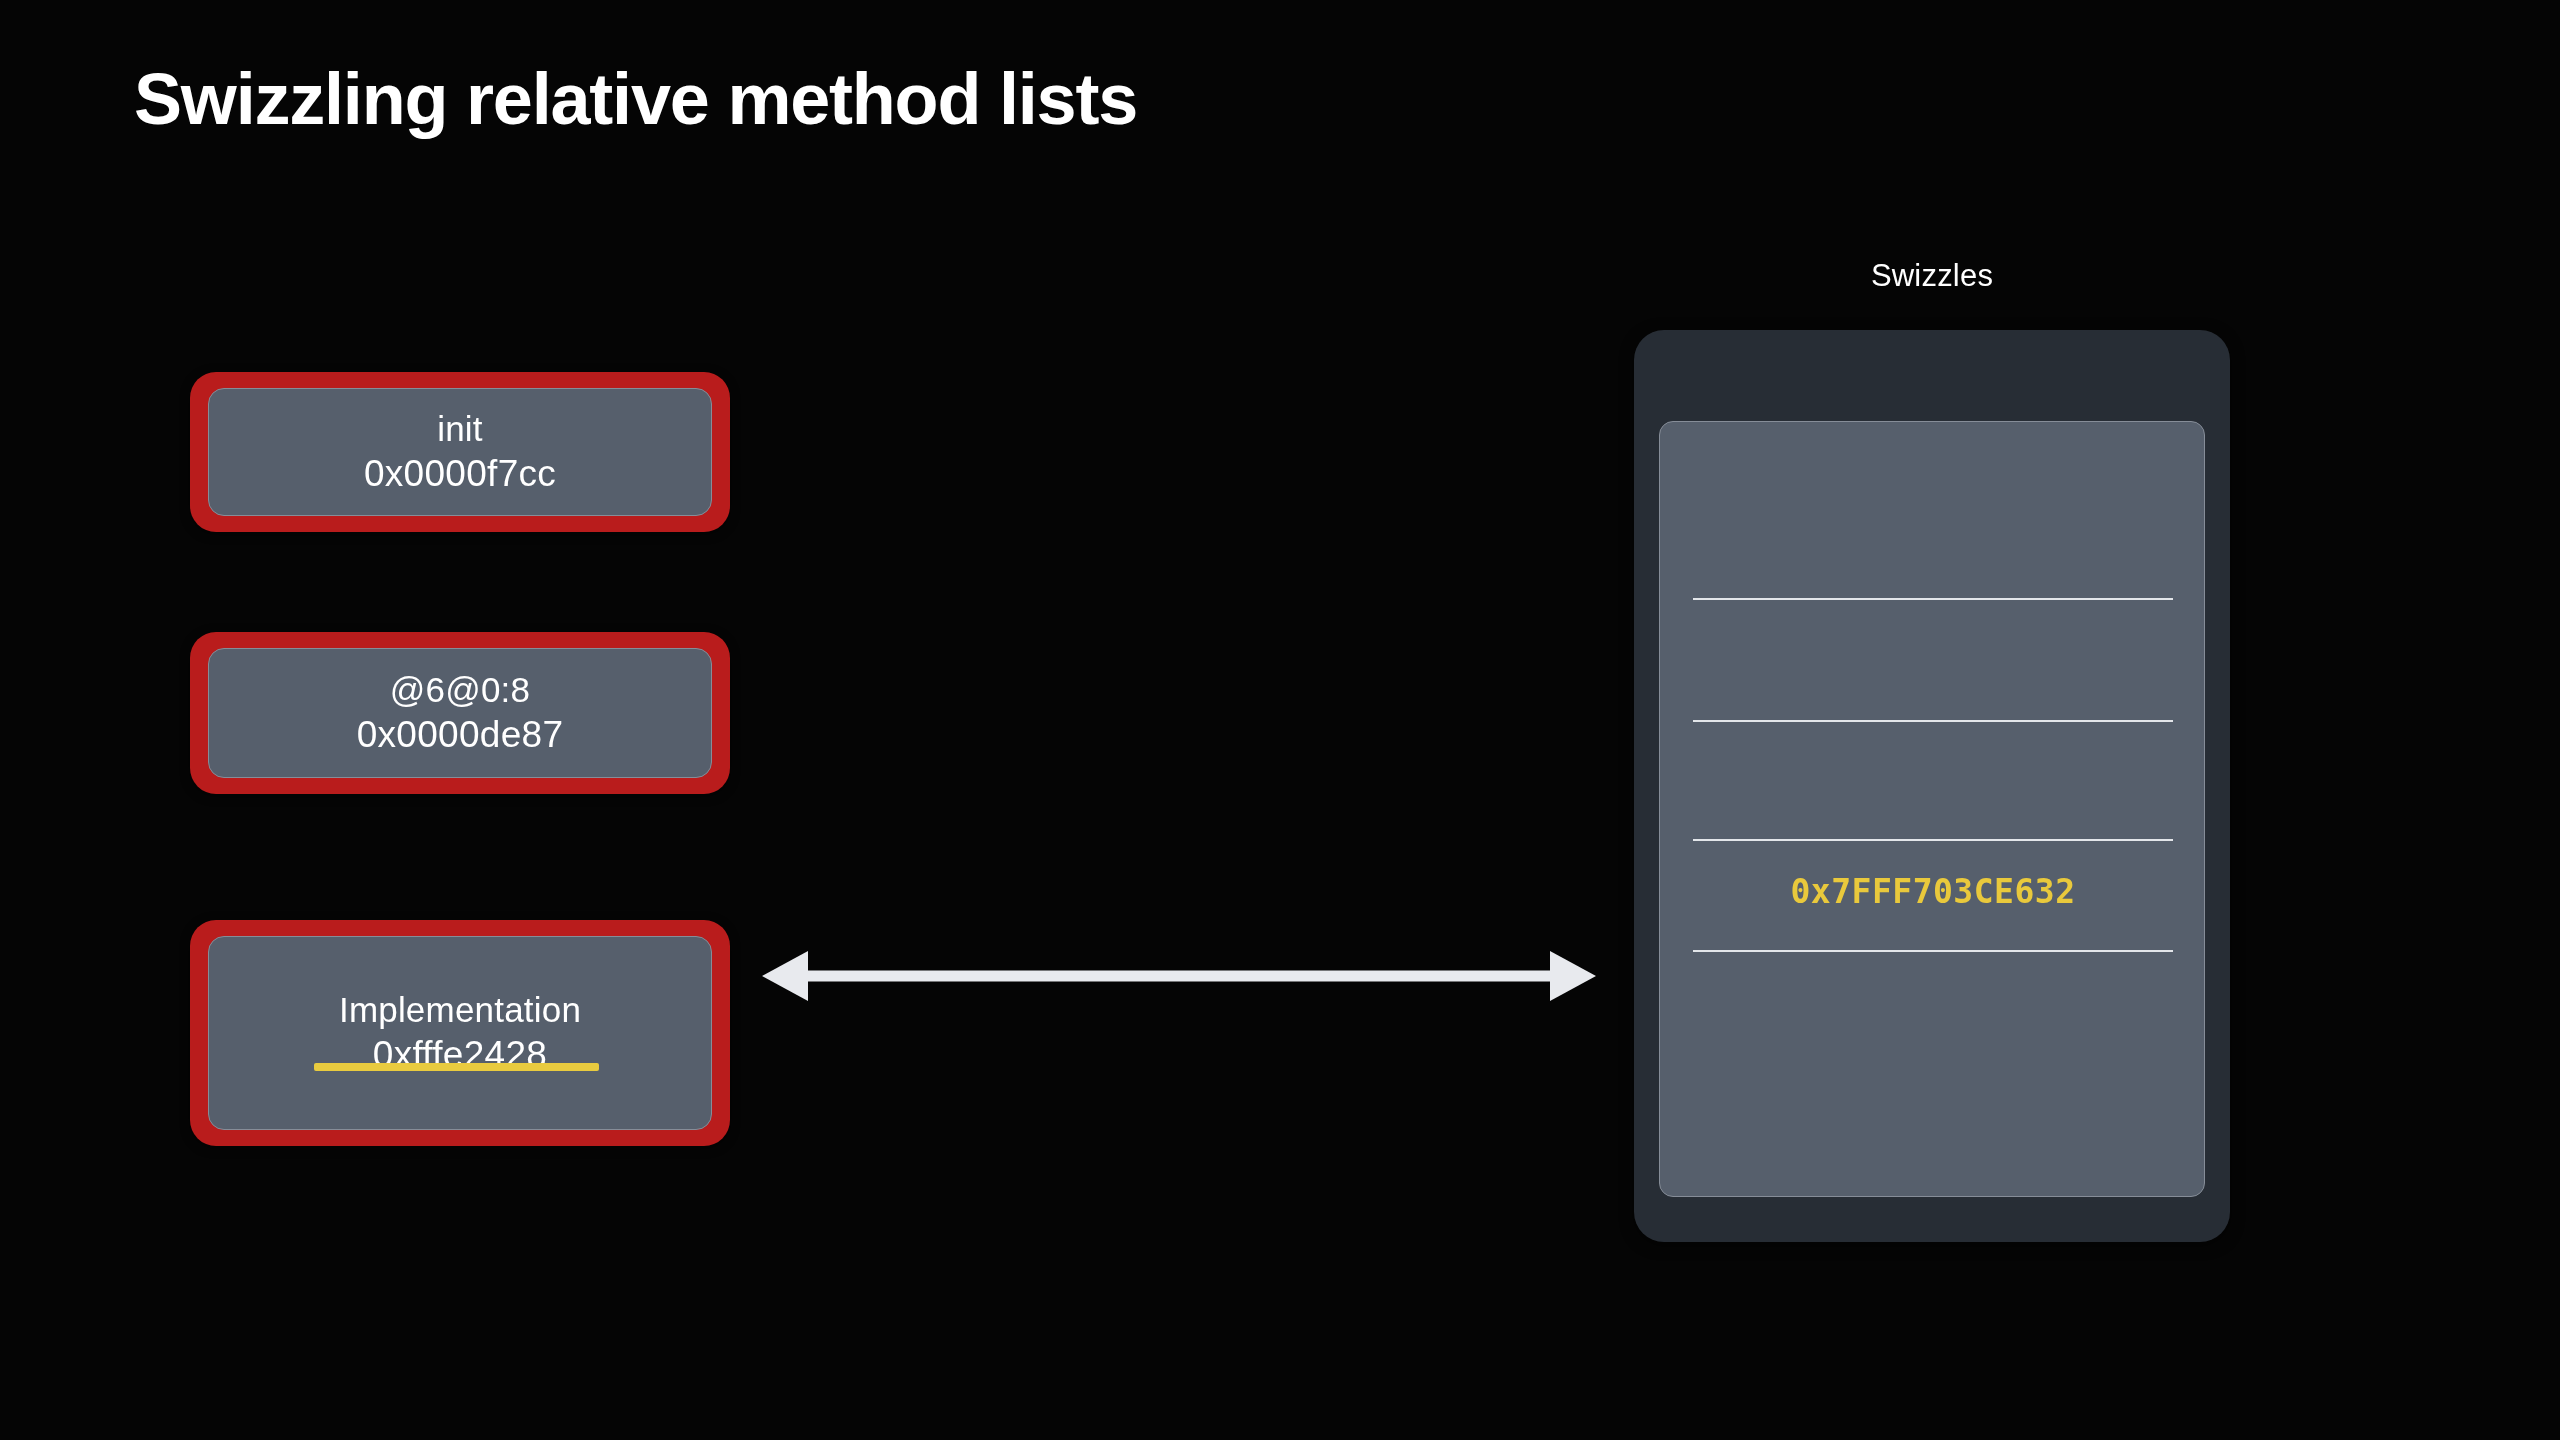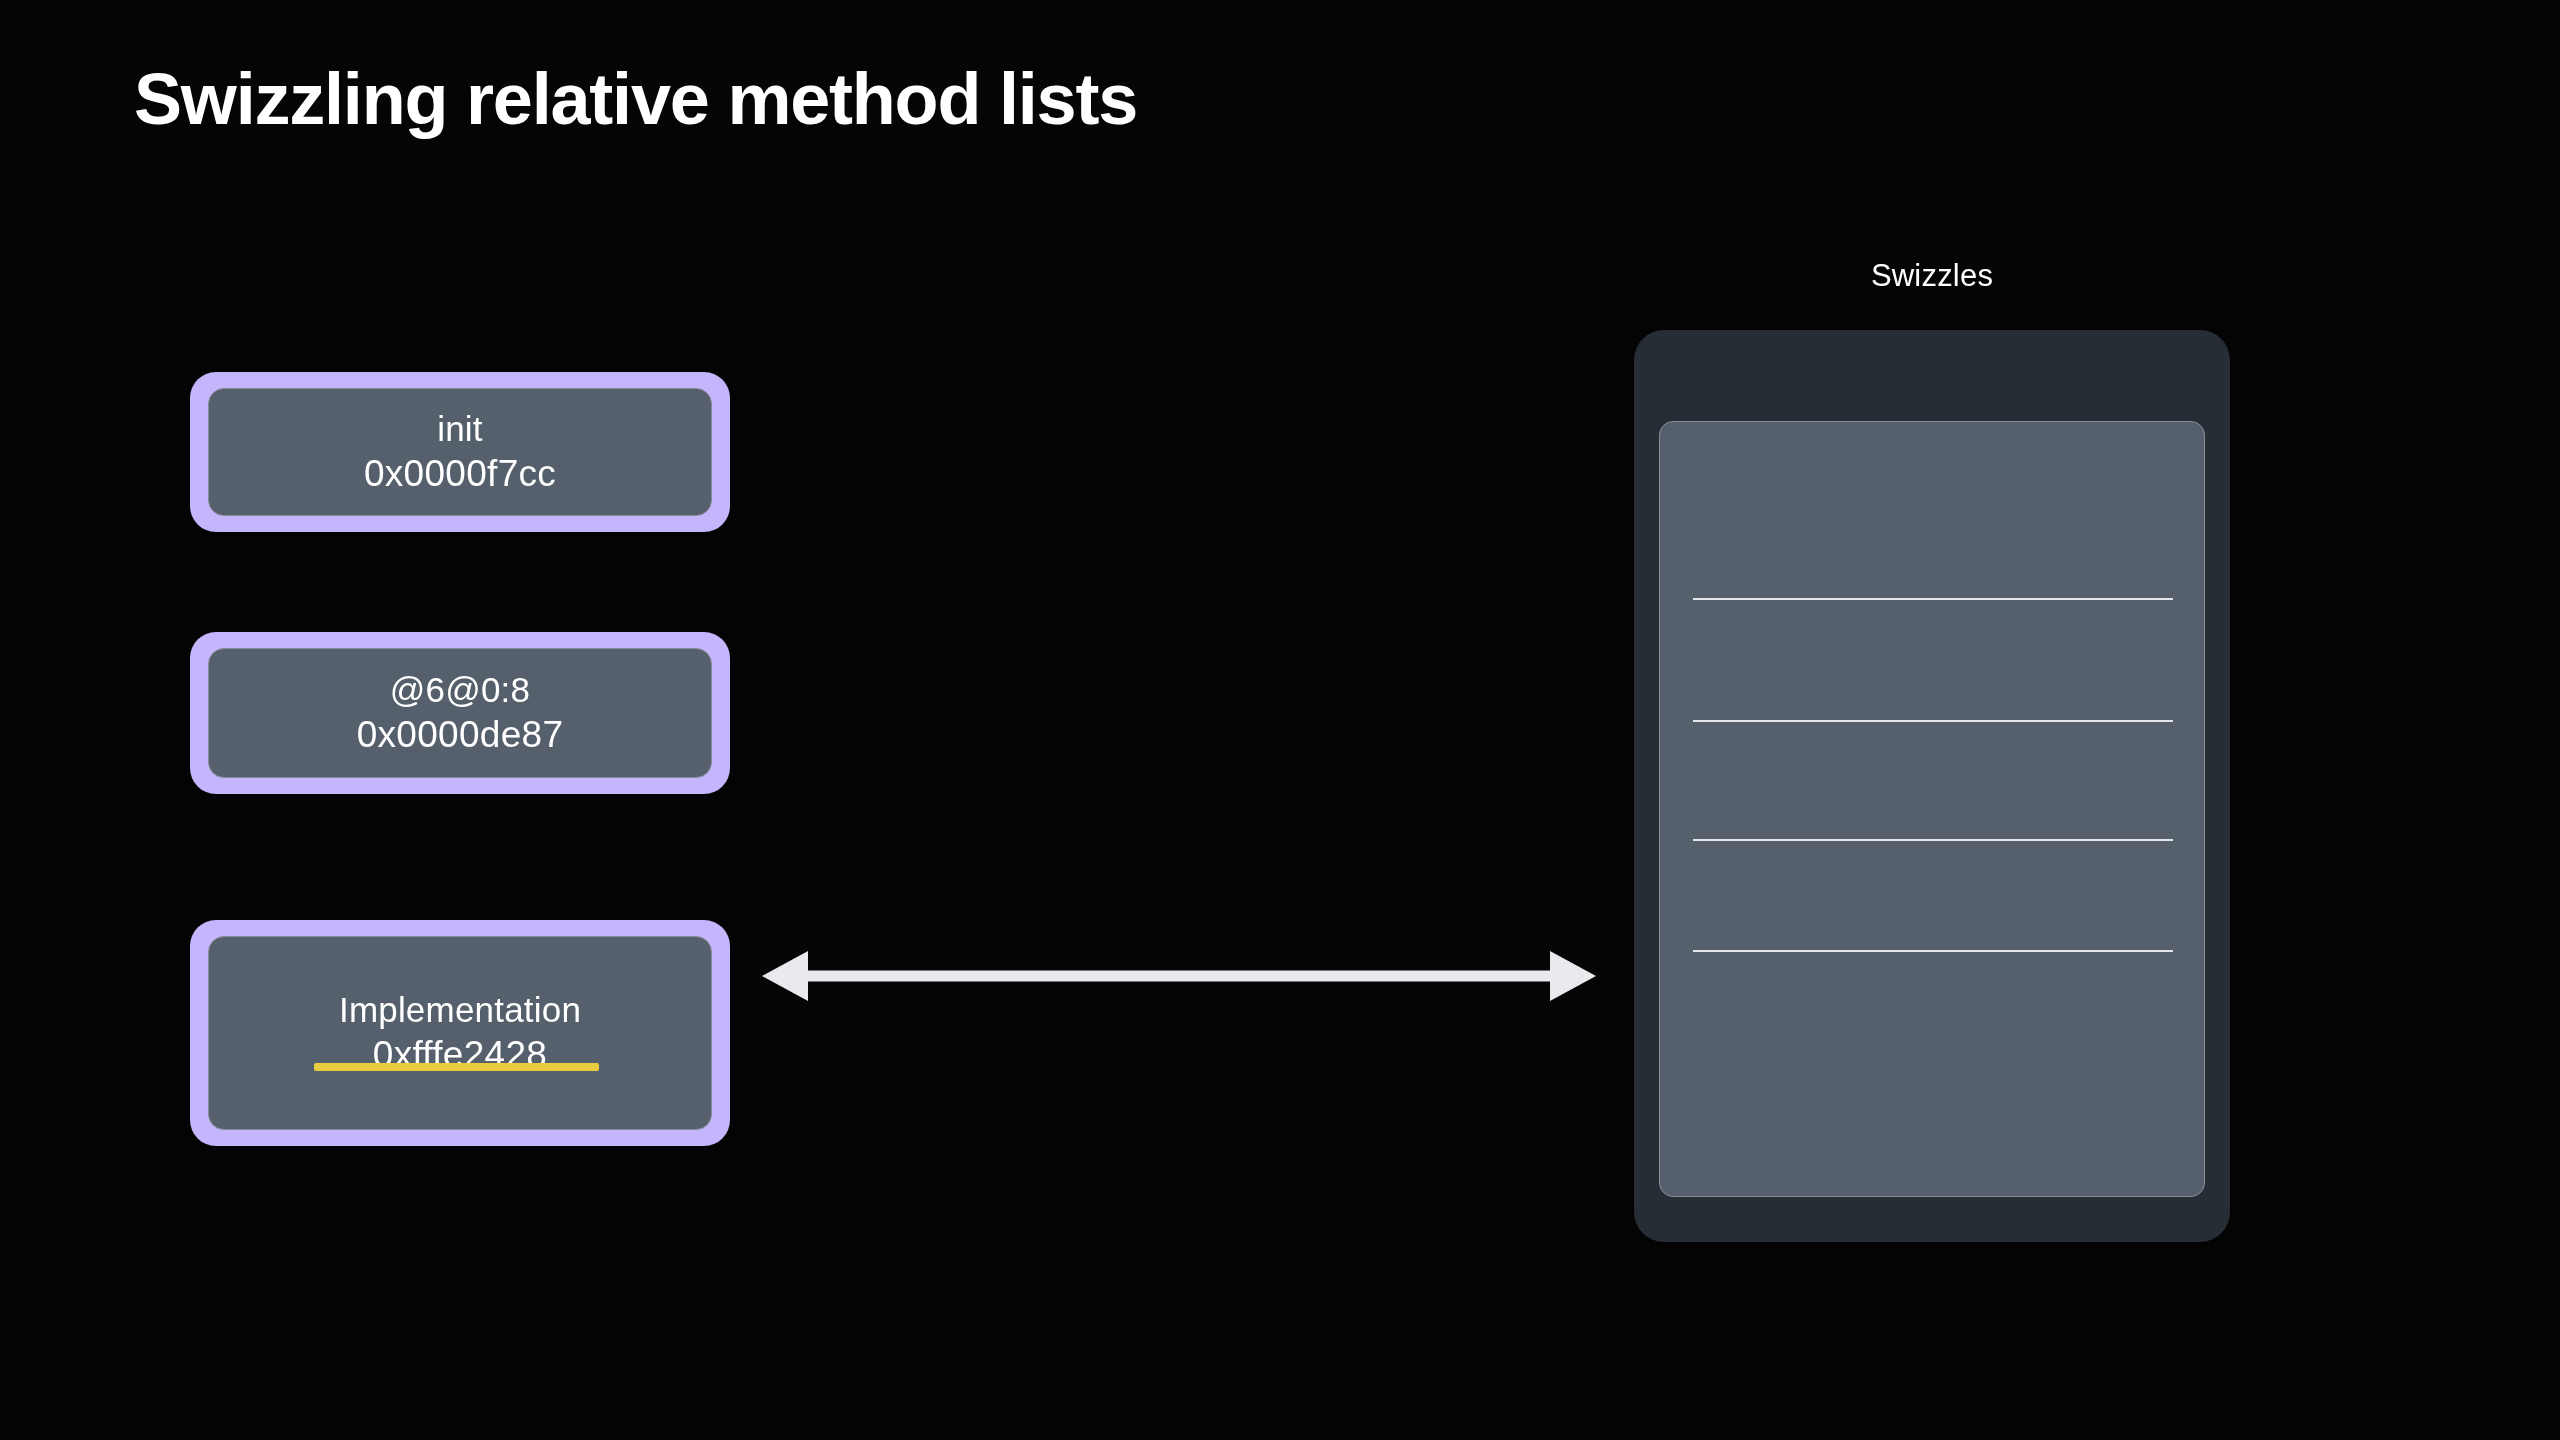--- a/index.html
+++ b/index.html
@@ -35,21 +35,21 @@
     position:absolute;
     left:190px;
     top:372px;
     width:540px;
   }
 
   .method-entry {
     position:absolute;
     left:0;
     width:540px;
-    background:#c4b5fd;
+    background:#b91c1c;
     border-radius:26px;
     padding:16px 18px;
     box-shadow:0 2px 10px rgba(0,0,0,0.55);
   }
   .method-entry.e0 { top:0px;   height:160px; }
   .method-entry.e1 { top:260px; height:162px; }
   .method-entry.e2 { top:548px; height:226px; }
 
   .method-inner {
     width:100%;
@@ -196,14 +196,15 @@
 </svg>
 
 <div id="swizzles-label">Swizzles</div>
 
 <div id="swizzles-panel">
   <div id="swizzles-inner">
     <div class="swizzle-divider" style="top:176px;"></div>
     <div class="swizzle-divider" style="top:298px;"></div>
     <div class="swizzle-divider" style="top:417px;"></div>
     <div class="swizzle-divider" style="top:528px;"></div>
+    <div id="swizzle-value" style="top:450px;">0x7FFF703CE632</div>
   </div>
 </div>
 
 </body></html>

